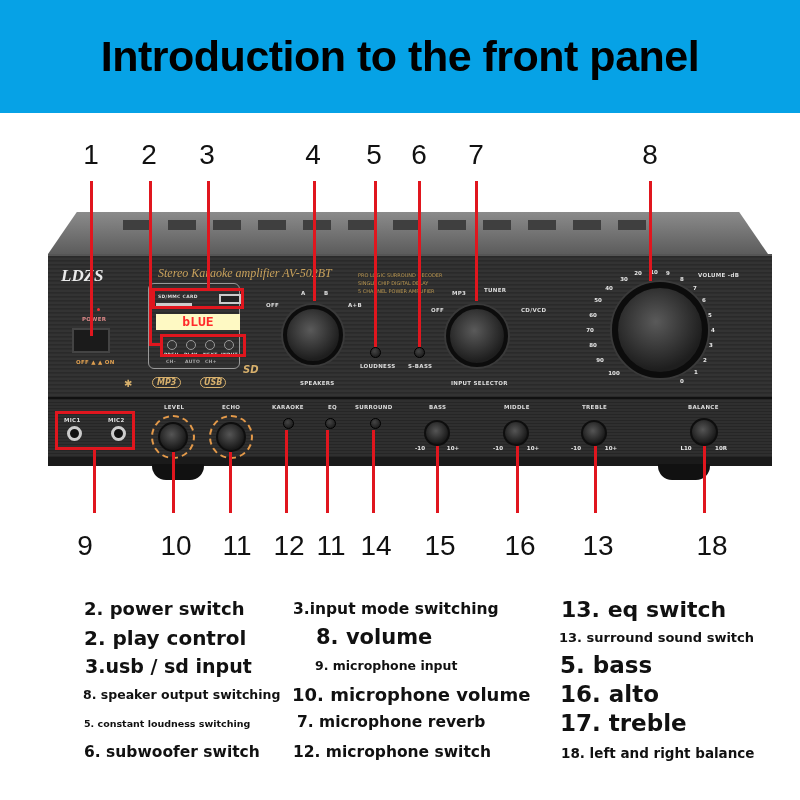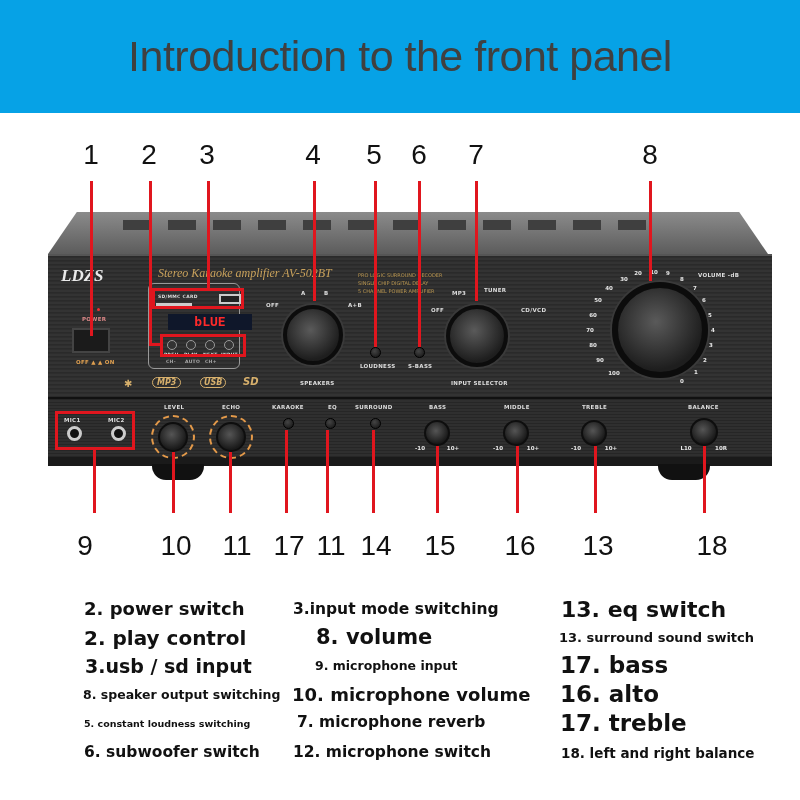--- a/index.html
+++ b/index.html
@@ -1,38 +1,38 @@
 <!DOCTYPE html>
 <html><head>
 <meta charset="utf-8">
 <style>
   * { box-sizing: border-box; margin: 0; padding: 0; }
   body { width: 800px; height: 800px; background: #ffffff; font-family: "DejaVu Sans", sans-serif; position: relative; overflow: hidden; }
   .banner { position: absolute; left: 0; top: 0; width: 800px; height: 113px; background: #06a2e6; display: flex; align-items: center; justify-content: center; }
-  .banner h1 { color: #404040; font-family: "Liberation Sans", sans-serif; font-weight: normal; font-size: 43px; letter-spacing: -0.5px; }
+  .banner h1 { color: #000000; font-family: "Liberation Sans", sans-serif; font-weight: bold; font-size: 43px; letter-spacing: -0.5px; }
   .num { position: absolute; font-family: "Liberation Sans", sans-serif; font-size: 28px; color: #111; transform: translateX(-50%); }
   .rline { position: absolute; width: 3px; background: #e0161e; }
   
   .amp-top { position: absolute; left: 48px; top: 212px; width: 720px; height: 42px; background: linear-gradient(#8b8b8b, #5c5c5c); clip-path: polygon(4% 0, 96% 0, 100% 100%, 0 100%); }
   .vent { position: absolute; top: 8px; width: 28px; height: 10px; background: #3f3f3f; }
   .amp-face { position: absolute; left: 48px; top: 254px; width: 724px; height: 143px; background: repeating-linear-gradient(0deg, #2a2a2a 0 1px, #333 1px 3px, #2d2d2d 3px 4px); border-top: 2px solid #555; }
   .amp-lower { position: absolute; left: 48px; top: 397px; width: 724px; height: 60px; background: repeating-linear-gradient(0deg, #262626 0 1px, #2f2f2f 1px 3px); border-top: 2px solid #111; }
   .amp-bottom { position: absolute; left: 48px; top: 457px; width: 724px; height: 9px; background: #1a1a1a; }
   .foot { position: absolute; top: 464px; width: 52px; height: 16px; background: #111; border-radius: 0 0 14px 14px; }
   .logo { position: absolute; left: 61px; top: 266px; color: #eaeaea; font-family: "Liberation Serif", serif; font-style: italic; font-weight: bold; font-size: 17px; }
   .model { position: absolute; left: 158px; top: 266px; color: #c9a25c; font-family: "Liberation Serif", serif; font-style: italic; font-size: 12px; }
   .feat { position: absolute; left: 358px; color: #b8954f; font-size: 5px; }
   .small { position: absolute; color: #ddd; font-size: 5.5px; font-weight: bold; letter-spacing: 0.3px; }
   .power-btn { position: absolute; left: 72px; top: 328px; width: 38px; height: 25px; background: #1b1b1b; border: 2px solid #444; }
   .led { position: absolute; left: 97px; top: 308px; width: 3px; height: 3px; background: #e33; border-radius: 50%; }
   .mp3-panel { position: absolute; left: 148px; top: 283px; width: 92px; height: 86px; border: 1px solid #999; border-radius: 6px; }
   .redbox { position: absolute; border: 3px solid #e0161e; }
   .sd-slot { position: absolute; left: 156px; top: 303px; width: 36px; height: 4px; background: #ccc; }
   .usb { position: absolute; left: 219px; top: 294px; width: 22px; height: 10px; border: 2px solid #ccc; background: #222; }
-  .display { position: absolute; left: 168px; top: 314px; width: 84px; height: 16px; background: #0f172a; color: #ff2a2a; font-family: "DejaVu Sans Mono", monospace; font-size: 13px; text-align: center; line-height: 16px; font-weight: bold; }
+  .display { position: absolute; left: 156px; top: 314px; width: 84px; height: 16px; background: #fef9c3; color: #ff2a2a; font-family: "DejaVu Sans Mono", monospace; font-size: 13px; text-align: center; line-height: 16px; font-weight: bold; }
   .mini-btn { position: absolute; width: 10px; height: 10px; border-radius: 50%; background: #333; border: 1.5px solid #999; }
   .knob-big { position: absolute; border-radius: 50%; background: radial-gradient(circle at 45% 40%, #5a5a5a, #1e1e1e 70%); border: 4px solid #0c0c0c; box-shadow: 0 0 0 2px #3a3a3a; }
   .knob-sm { position: absolute; border-radius: 50%; background: radial-gradient(circle at 45% 40%, #555, #1a1a1a 70%); border: 2px solid #0e0e0e; }
   .orange-ring { position: absolute; border-radius: 50%; border: 2px dashed #e49a4a; }
   .push { position: absolute; width: 11px; height: 11px; border-radius: 50%; background: radial-gradient(circle at 40% 35%, #444, #111); border: 1px solid #000; }
   .jack { position: absolute; width: 15px; height: 15px; border-radius: 50%; background: #111; border: 3px solid #ccc; }
   .tick { position: absolute; color: #e8e8e8; font-size: 5.5px; font-weight: bold; transform: translate(-50%, -50%); }
   .iconlbl { position: absolute; color: #d7b06c; font-weight: bold; font-size: 8px; font-style: italic; }
   .legend { position: absolute; color: #111; font-family: "DejaVu Sans", sans-serif; font-weight: bold; white-space: nowrap; }
 </style>
@@ -98,21 +98,21 @@
 <div class="small" style="left:203px;top:352px;font-size:4.5px">NEXT</div>
 <div class="small" style="left:221px;top:352px;font-size:4.5px">INPUT</div>
 <div class="small" style="left:166px;top:359px;font-size:4.5px;color:#aaa">CH-</div>
 <div class="small" style="left:185px;top:359px;font-size:4.5px;color:#aaa">AUTO</div>
 <div class="small" style="left:205px;top:359px;font-size:4.5px;color:#aaa">CH+</div>
 <div class="redbox" style="left:160px;top:334px;width:86px;height:23px"></div>
 
 <div class="iconlbl" style="left:124px;top:378px;font-size:10px">✱</div>
 <div class="iconlbl" style="left:152px;top:377px;border:1.5px solid #d7b06c;border-radius:8px;padding:0 4px">MP3</div>
 <div class="iconlbl" style="left:200px;top:377px;border:1.5px solid #d7b06c;border-radius:8px;padding:0 3px">USB</div>
-<div class="iconlbl" style="left:243px;top:376px;font-size:10px">SD</div>
+<div class="iconlbl" style="left:243px;top:364px;font-size:10px">SD</div>
 
 <div class="small" style="left:266px;top:302px">OFF</div>
 <div class="small" style="left:301px;top:290px">A</div>
 <div class="small" style="left:324px;top:290px">B</div>
 <div class="small" style="left:348px;top:302px">A+B</div>
 <div class="knob-big" style="left:283px;top:305px;width:60px;height:60px"></div>
 <div class="small" style="left:300px;top:380px">SPEAKERS</div>
 
 <div class="push" style="left:370px;top:347px"></div>
 <div class="small" style="left:360px;top:363px">LOUDNESS</div>
@@ -206,21 +206,21 @@
 <div class="rline" style="left:326px;top:430px;height:83px"></div>
 <div class="rline" style="left:372px;top:430px;height:83px"></div>
 <div class="rline" style="left:436px;top:446px;height:67px"></div>
 <div class="rline" style="left:516px;top:446px;height:67px"></div>
 <div class="rline" style="left:594px;top:446px;height:67px"></div>
 <div class="rline" style="left:703px;top:446px;height:67px"></div>
 
 <div class="num" style="left:85px;top:530px">9</div>
 <div class="num" style="left:176px;top:530px">10</div>
 <div class="num" style="left:237px;top:530px">11</div>
-<div class="num" style="left:289px;top:530px">17</div>
+<div class="num" style="left:289px;top:530px">12</div>
 <div class="num" style="left:331px;top:530px">11</div>
 <div class="num" style="left:376px;top:530px">14</div>
 <div class="num" style="left:440px;top:530px">15</div>
 <div class="num" style="left:520px;top:530px">16</div>
 <div class="num" style="left:598px;top:530px">13</div>
 <div class="num" style="left:712px;top:530px">18</div>
 
 <div class="legend" style="left:84px;top:598px;font-size:18px">2. power switch</div>
 <div class="legend" style="left:84px;top:626px;font-size:20px">2. play control</div>
 <div class="legend" style="left:85px;top:655px;font-size:19px">3.usb / sd input</div>
@@ -230,16 +230,16 @@
 
 <div class="legend" style="left:293px;top:600px;font-size:15.5px">3.input mode switching</div>
 <div class="legend" style="left:316px;top:625px;font-size:21px">8. volume</div>
 <div class="legend" style="left:315px;top:658px;font-size:12.5px">9. microphone input</div>
 <div class="legend" style="left:292px;top:684px;font-size:18px">10. microphone volume</div>
 <div class="legend" style="left:297px;top:713px;font-size:15.5px">7. microphone reverb</div>
 <div class="legend" style="left:293px;top:743px;font-size:15.5px">12. microphone switch</div>
 
 <div class="legend" style="left:561px;top:597px;font-size:22px">13. eq switch</div>
 <div class="legend" style="left:559px;top:630px;font-size:13px">13. surround sound switch</div>
-<div class="legend" style="left:560px;top:652px;font-size:23px">17. bass</div>
+<div class="legend" style="left:560px;top:652px;font-size:23px">5. bass</div>
 <div class="legend" style="left:560px;top:681px;font-size:23px">16. alto</div>
 <div class="legend" style="left:560px;top:710px;font-size:23px">17. treble</div>
 <div class="legend" style="left:561px;top:745px;font-size:13.5px">18. left and right balance</div>
 
 </body></html>

